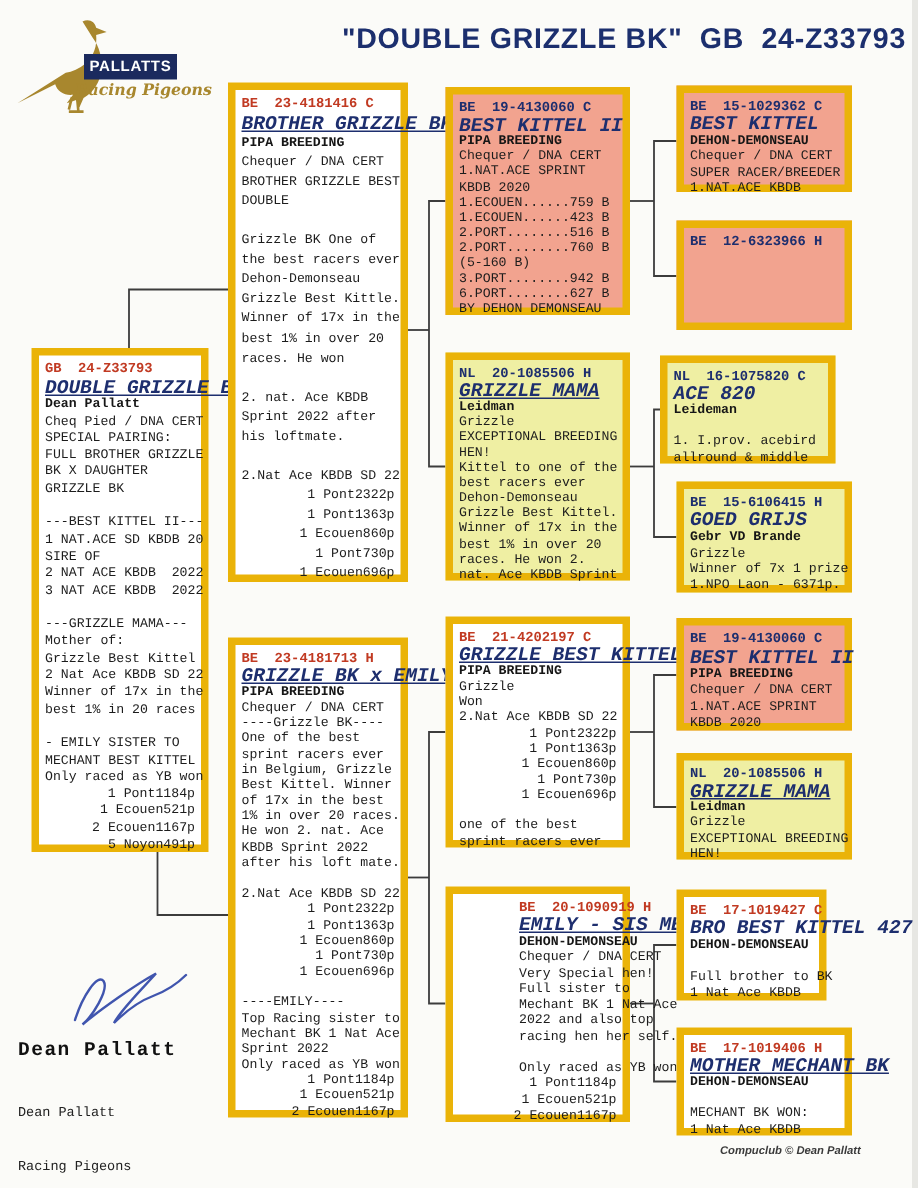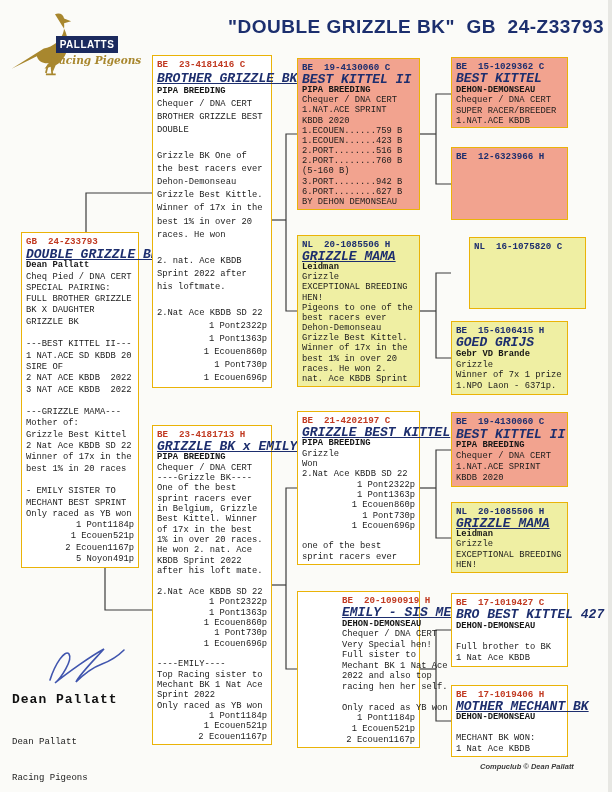--- a/index.html
+++ b/index.html
@@ -22,21 +22,21 @@
     font-size:10px;font-weight:bold;letter-spacing:.5px;
   }
   .logo-tag{
     position:absolute;left:44px;top:46px;width:80px;
     font-family:"DejaVu Serif",serif;font-style:italic;font-weight:bold;
     font-size:10.5px;color:#a8872e;white-space:nowrap;
   }
   
   .box{
     position:absolute;box-sizing:border-box;
-    border:1px solid #eab308;background:#ffffff;
+    border:5px solid #eab308;background:#ffffff;
     padding:3px 4px 2px 4px;
     font-family:"Liberation Mono","DejaVu Sans Mono",monospace;
   }
   .box.salmon{background:#f2a38f;}
   .box.yellow{background:#efefa3;}
   .ring{font-size:9.2px;font-weight:bold;white-space:pre;margin-bottom:2px;}
   .ring.red{color:#c13a22;}
   .ring.navy{color:#1d2e6e;}
   .bname{color:#1d2e6e;font-weight:bold;font-style:italic;font-size:13px;white-space:pre;}
   .bname.u{text-decoration:underline;}
@@ -113,21 +113,21 @@
         <div class="bline">3 NAT ACE KBDB  2022</div>
         <div class="bline">&nbsp;</div>
         <div class="bline">---GRIZZLE MAMA---</div>
         <div class="bline">Mother of:</div>
         <div class="bline">Grizzle Best Kittel</div>
         <div class="bline">2 Nat Ace KBDB SD 22</div>
         <div class="bline">Winner of 17x in the</div>
         <div class="bline">best 1% in 20 races</div>
         <div class="bline">&nbsp;</div>
         <div class="bline">- EMILY SISTER TO</div>
-        <div class="bline">MECHANT BEST SPRINT</div>
+        <div class="bline">MECHANT BEST KITTEL</div>
         <div class="bline">Only raced as YB won</div>
         <div class="bline split"><span>1 Pont</span><span>1184p</span></div>
         <div class="bline split"><span>1 Ecouen</span><span>521p</span></div>
         <div class="bline split"><span>2 Ecouen</span><span>1167p</span></div>
         <div class="bline split"><span>5 Noyon</span><span>491p</span></div>
       </div>
     </div>
     <div class="box " style="left: 152px; top: 55px; width: 120px; height: 333px;">
       <div class="ring red">BE  23-4181416 C</div>
       <div style="line-height: 13.04px;">
@@ -210,21 +210,21 @@
       </div>
     </div>
     <div class="box yellow" style="left: 297px; top: 235px; width: 123px; height: 152px;">
       <div class="ring navy">NL  20-1085506 H</div>
       <div style="line-height: 10.15px;">
         <div class="bname u">GRIZZLE MAMA</div>
         <div class="breeder">Leidman</div>
         <div class="bline">Grizzle</div>
         <div class="bline">EXCEPTIONAL BREEDING</div>
         <div class="bline">HEN!</div>
-        <div class="bline">Pigeons to one of the</div>
+        <div class="bline">Kittel to one of the</div>
         <div class="bline">best racers ever</div>
         <div class="bline">Dehon-Demonseau</div>
         <div class="bline">Grizzle Best Kittel.</div>
         <div class="bline">Winner of 17x in the</div>
         <div class="bline">best 1% in over 20</div>
         <div class="bline">races. He won 2.</div>
         <div class="bline">nat. Ace KBDB Sprint</div>
       </div>
     </div>
     <div class="box " style="left: 297px; top: 411px; width: 123px; height: 154px;">
@@ -269,22 +269,29 @@
         <div class="bname">BEST KITTEL</div>
         <div class="breeder">DEHON-DEMONSEAU</div>
         <div class="bline">Chequer / DNA CERT</div>
         <div class="bline">SUPER RACER/BREEDER</div>
         <div class="bline">1.NAT.ACE KBDB</div>
       </div>
     </div>
     <div class="box salmon" style="left: 451px; top: 147px; width: 117px; height: 73px;">
       <div class="ring navy">BE  12-6323966 H</div>
     </div>
-    <div class="box yellow" style="left: 469px; top: 237px; width: 117px; height: 72px;">
+    <div class="box yellow" style="left: 440px; top: 237px; width: 117px; height: 72px;">
       <div class="ring navy">NL  16-1075820 C</div>
+      <div style="line-height: 10.4px;">
+        <div class="bname">ACE 820</div>
+        <div class="breeder">Leideman</div>
+        <div class="bline">&nbsp;</div>
+        <div class="bline">1. I.prov. acebird</div>
+        <div class="bline">allround &amp; middle</div>
+      </div>
     </div>
     <div class="box yellow" style="left: 451px; top: 321px; width: 117px; height: 74px;">
       <div class="ring navy">BE  15-6106415 H</div>
       <div style="line-height: 10.8px;">
         <div class="bname">GOED GRIJS</div>
         <div class="breeder">Gebr VD Brande</div>
         <div class="bline">Grizzle</div>
         <div class="bline">Winner of 7x 1 prize</div>
         <div class="bline">1.NPO Laon - 6371p.</div>
       </div>
@@ -302,21 +309,21 @@
     <div class="box yellow" style="left: 451px; top: 502px; width: 117px; height: 71px;">
       <div class="ring navy">NL  20-1085506 H</div>
       <div style="line-height: 10.2px;">
         <div class="bname u">GRIZZLE MAMA</div>
         <div class="breeder">Leidman</div>
         <div class="bline">Grizzle</div>
         <div class="bline">EXCEPTIONAL BREEDING</div>
         <div class="bline">HEN!</div>
       </div>
     </div>
-    <div class="box " style="left: 451px; top: 593px; width: 117px; height: 74px;">
+    <div class="box " style="left: 451px; top: 593px; width: 100px; height: 74px;">
       <div class="ring red">BE  17-1019427 C</div>
       <div style="line-height: 10.8px;">
         <div class="bname">BRO BEST KITTEL 427</div>
         <div class="breeder">DEHON-DEMONSEAU</div>
         <div class="bline">&nbsp;</div>
         <div class="bline">Full brother to BK</div>
         <div class="bline">1 Nat Ace KBDB</div>
       </div>
     </div>
     <div class="box " style="left: 451px; top: 685px; width: 117px; height: 72px;">

